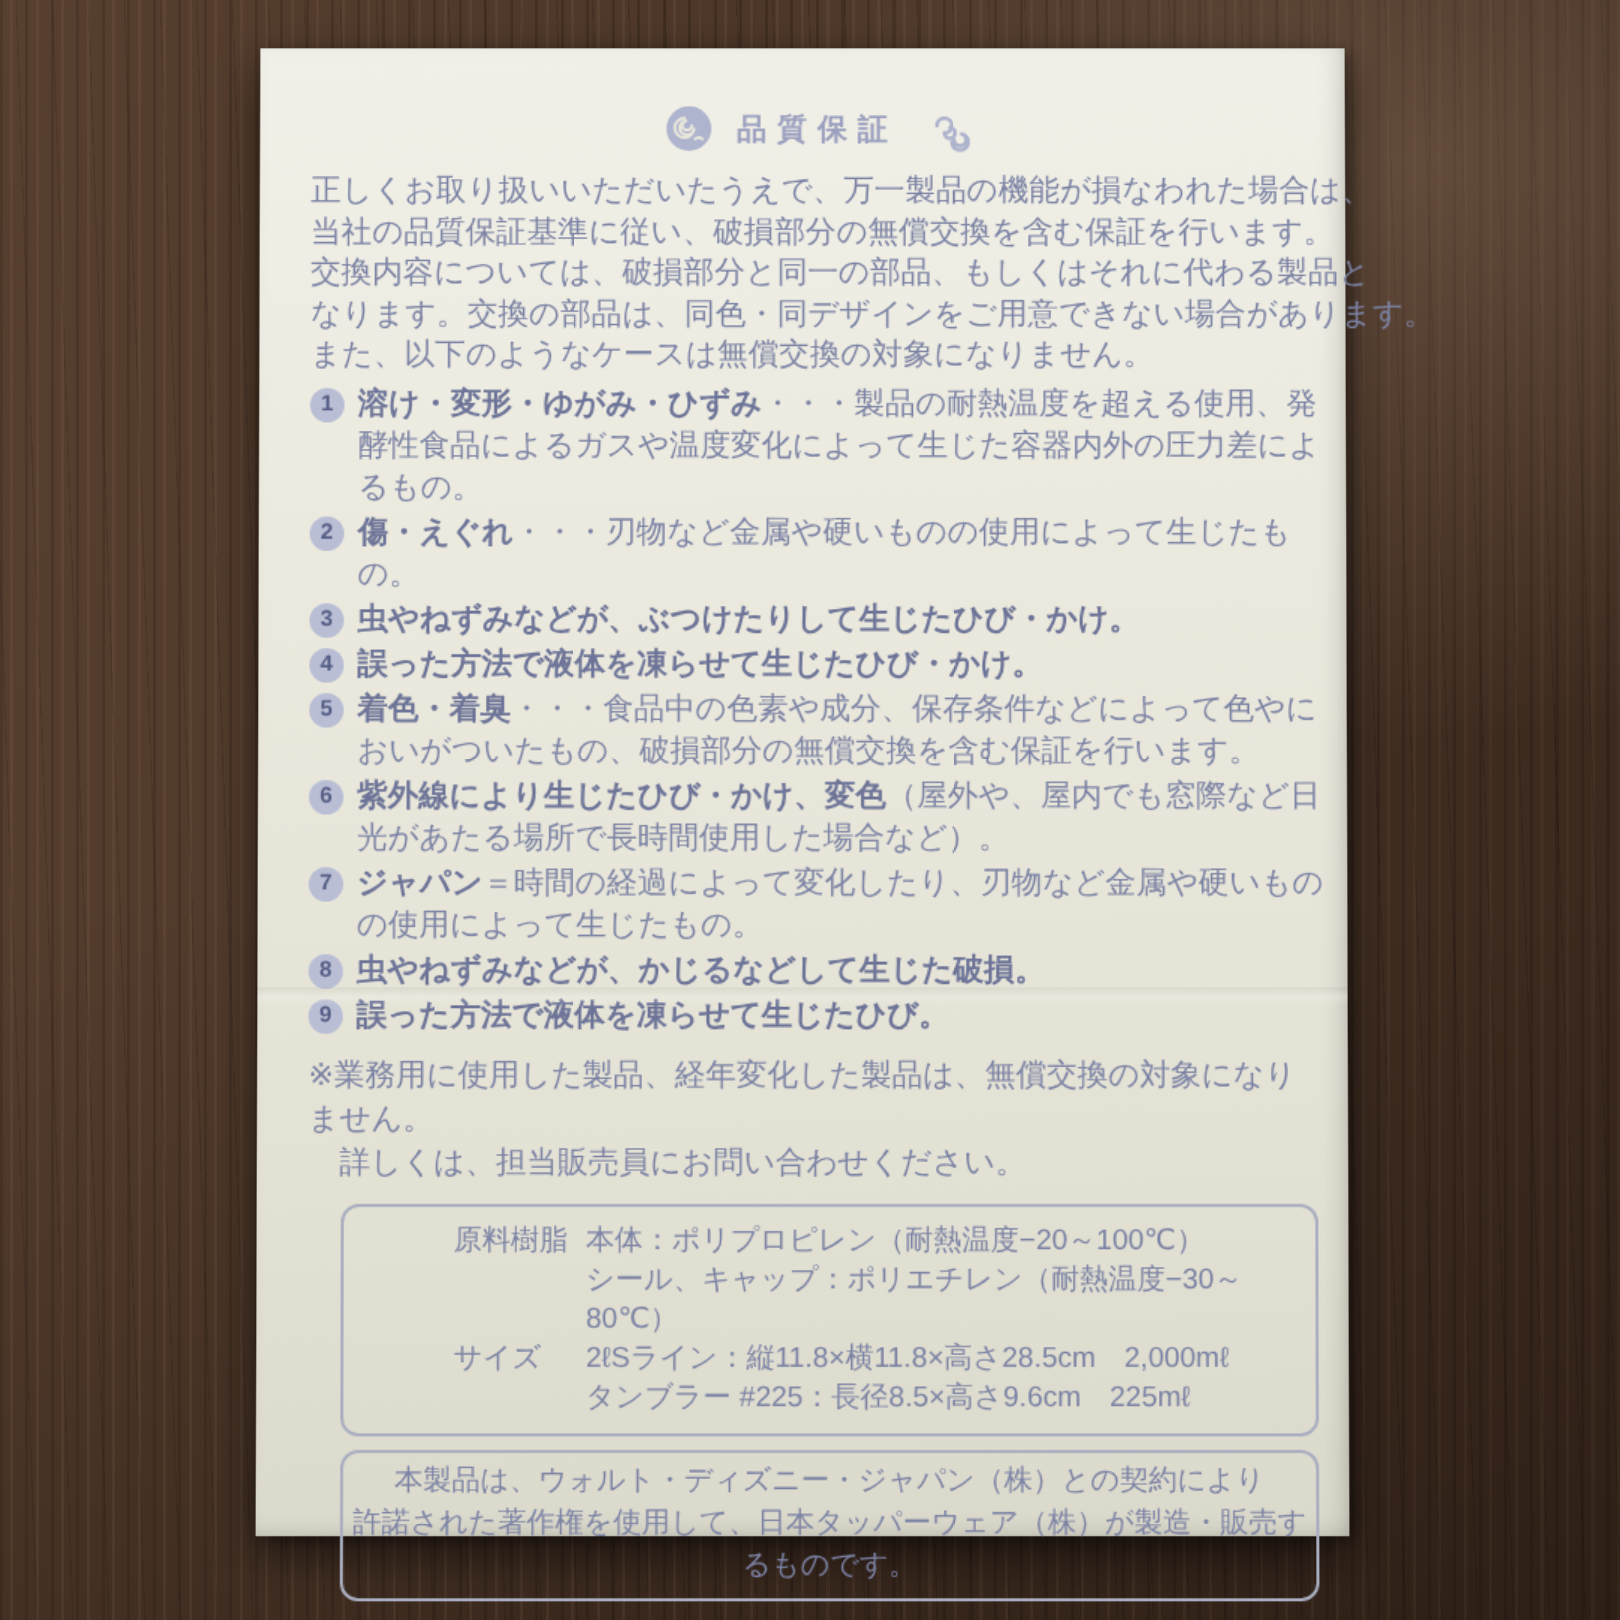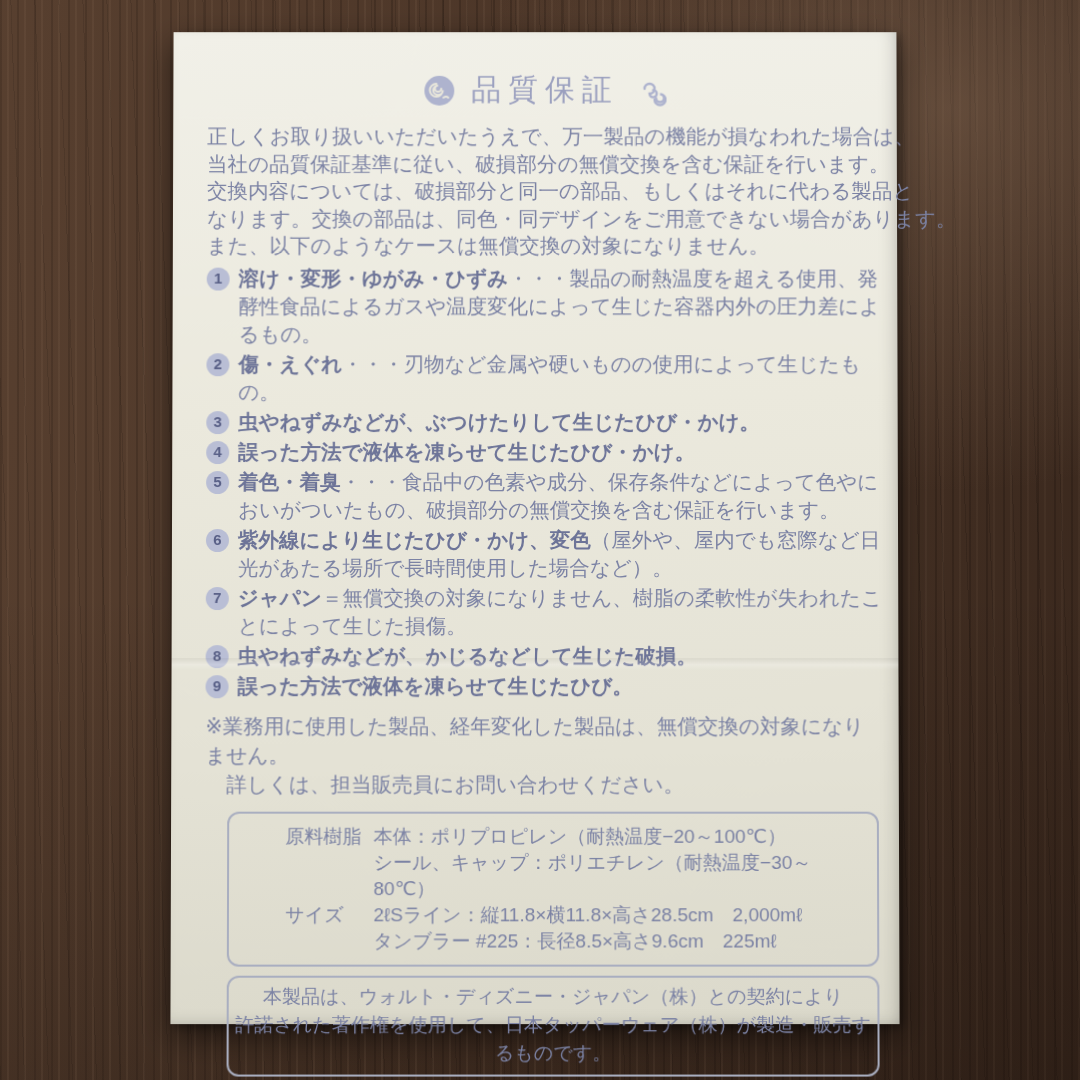--- a/index.html
+++ b/index.html
@@ -18,36 +18,36 @@
     position:absolute;left:172px;top:30px;width:726px;height:992px;
     background:linear-gradient(178deg,#f1f0e8 0%,#ebe9dd 38%,#e4e2d5 72%,#dbd9cb 100%);
     box-shadow:0 12px 30px rgba(0,0,0,0.55), 3px 3px 8px rgba(0,0,0,0.30),
       inset -12px 0 20px -14px rgba(0,0,0,0.28), inset 0 -10px 18px -12px rgba(0,0,0,0.18);
     transform:perspective(1600px) rotateX(0.8deg);
   }
   .paper .crease{position:absolute;left:0;right:0;top:628px;height:12px;pointer-events:none;
     background:linear-gradient(to bottom, rgba(0,0,0,0.05), rgba(255,255,255,0.20) 55%, transparent);}
   .content{padding:22px 14px 0 34px;color:#7b82a4;}
   .title-row{display:flex;justify-content:center;align-items:center;gap:16px;margin-top:16px;}
-  .title{font-size:30px;font-weight:normal;letter-spacing:7px;color:#9ba0bf;}
+  .title{font-size:20px;font-weight:bold;letter-spacing:7px;color:#9ba0bf;}
   .orn{width:32px;height:32px;flex:none;}
   .intro{margin-top:12px;font-size:20.5px;line-height:27.5px;letter-spacing:0.1px;}
   .intro div{white-space:nowrap;}
   .list{margin-top:5px;}
   .item{display:flex;gap:9px;margin-top:2px;font-size:20.5px;line-height:28px;}
   .badge{flex:none;width:23px;height:23px;margin-top:3px;border-radius:50%;
     background:#b9bed5;color:#596087;font-size:15px;font-weight:bold;
     display:flex;align-items:center;justify-content:center;}
   .itext .b{font-weight:bold;color:#6d7498;}
   .note{margin-top:11px;font-size:20.5px;line-height:29px;}
   .note .n2{padding-left:21px;}
   .specbox{margin:13px 6px 0 22px;border:2px solid #a9aec0;border-radius:12px;
     padding:10px 8px 10px 0;font-size:19px;line-height:26px;}
   .srow{display:flex;}
-  .slbl{flex:none;width:88px;margin-left:56px;}
+  .slbl{flex:none;width:88px;margin-left:73px;}
   .licbox{margin:9px 6px 0 22px;border:2px solid #a9aec0;border-radius:12px;
     padding:5px 4px 7px;font-size:19px;line-height:28px;text-align:center;}
 </style>
 </head>
 <body>
 
 <div class="paper">
   <div class="crease"></div>
   <div class="content">
 
@@ -92,21 +92,21 @@
       <div class="item">
         <span class="badge">5</span>
         <div class="itext"><span class="b">着色・着臭</span><span>・・・食品中の色素や成分、保存条件などによって色やにおいがついたもの、破損部分の無償交換を含む保証を行います。</span></div>
       </div>
       <div class="item">
         <span class="badge">6</span>
         <div class="itext"><span class="b">紫外線により生じたひび・かけ、変色</span><span>（屋外や、屋内でも窓際など日光があたる場所で長時間使用した場合など）。</span></div>
       </div>
       <div class="item">
         <span class="badge">7</span>
-        <div class="itext"><span class="b">ジャパン</span><span>＝無償交換の対象になりません、樹脂の柔軟性が失われたことによって生じた損傷。</span></div>
+        <div class="itext"><span class="b">ジャパン</span><span>＝時間の経過によって変化したり、刃物など金属や硬いものの使用によって生じたもの。</span></div>
       </div>
       <div class="item">
         <span class="badge">8</span>
         <div class="itext"><span class="b">虫やねずみなどが、かじるなどして生じた破損。</span><span></span></div>
       </div>
       <div class="item">
         <span class="badge">9</span>
         <div class="itext"><span class="b">誤った方法で液体を凍らせて生じたひび。</span><span></span></div>
       </div>
     </div>

